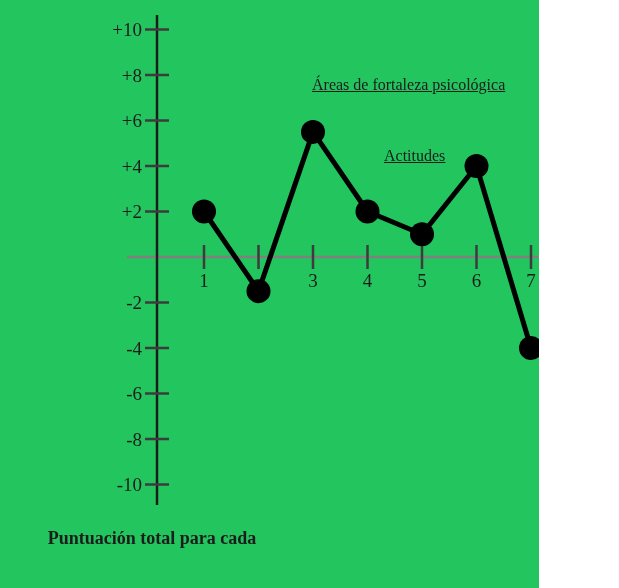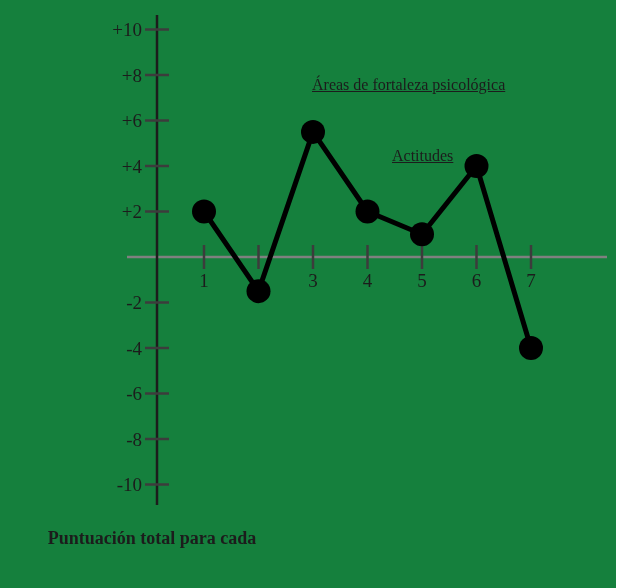--- a/index.html
+++ b/index.html
@@ -1,40 +1,40 @@
 <!DOCTYPE html>
 <html><head>
 <meta charset="utf-8">
 <style>
   html, body { margin: 0; padding: 0; background: #ffffff; }
   .screen {
     position: relative;
-    width: 616px;
+    width: 539px;
     height: 588px;
-    background: #15803d;
+    background: #22c55e;
     font-family: "Liberation Serif", serif;
     color: #1c1c1c;
     overflow: hidden;
   }
   .chart-svg {
     position: absolute;
     left: 0; top: 0;
     width: 619px; height: 588px;
   }
   .chart-svg text { font-family: "Liberation Serif", serif; }
   .annotation {
     position: absolute;
     font-size: 16px;
     line-height: 1.1;
     white-space: nowrap;
     color: #1c1c1c;
     text-decoration: underline;
   }
   .ann-fortaleza { left: 312px; top: 76px; }
-  .ann-actitudes { left: 392px; top: 147px; }
+  .ann-actitudes { left: 384px; top: 147px; }
   .ann-debilidad { left: 311px; top: 396px; }
   .caption {
     position: absolute;
     left: 36px; top: 528px;
     width: 222px;
     text-align: center;
     font-weight: bold;
     font-size: 18px;
     line-height: 1.16;
     color: #1c1c1c;

